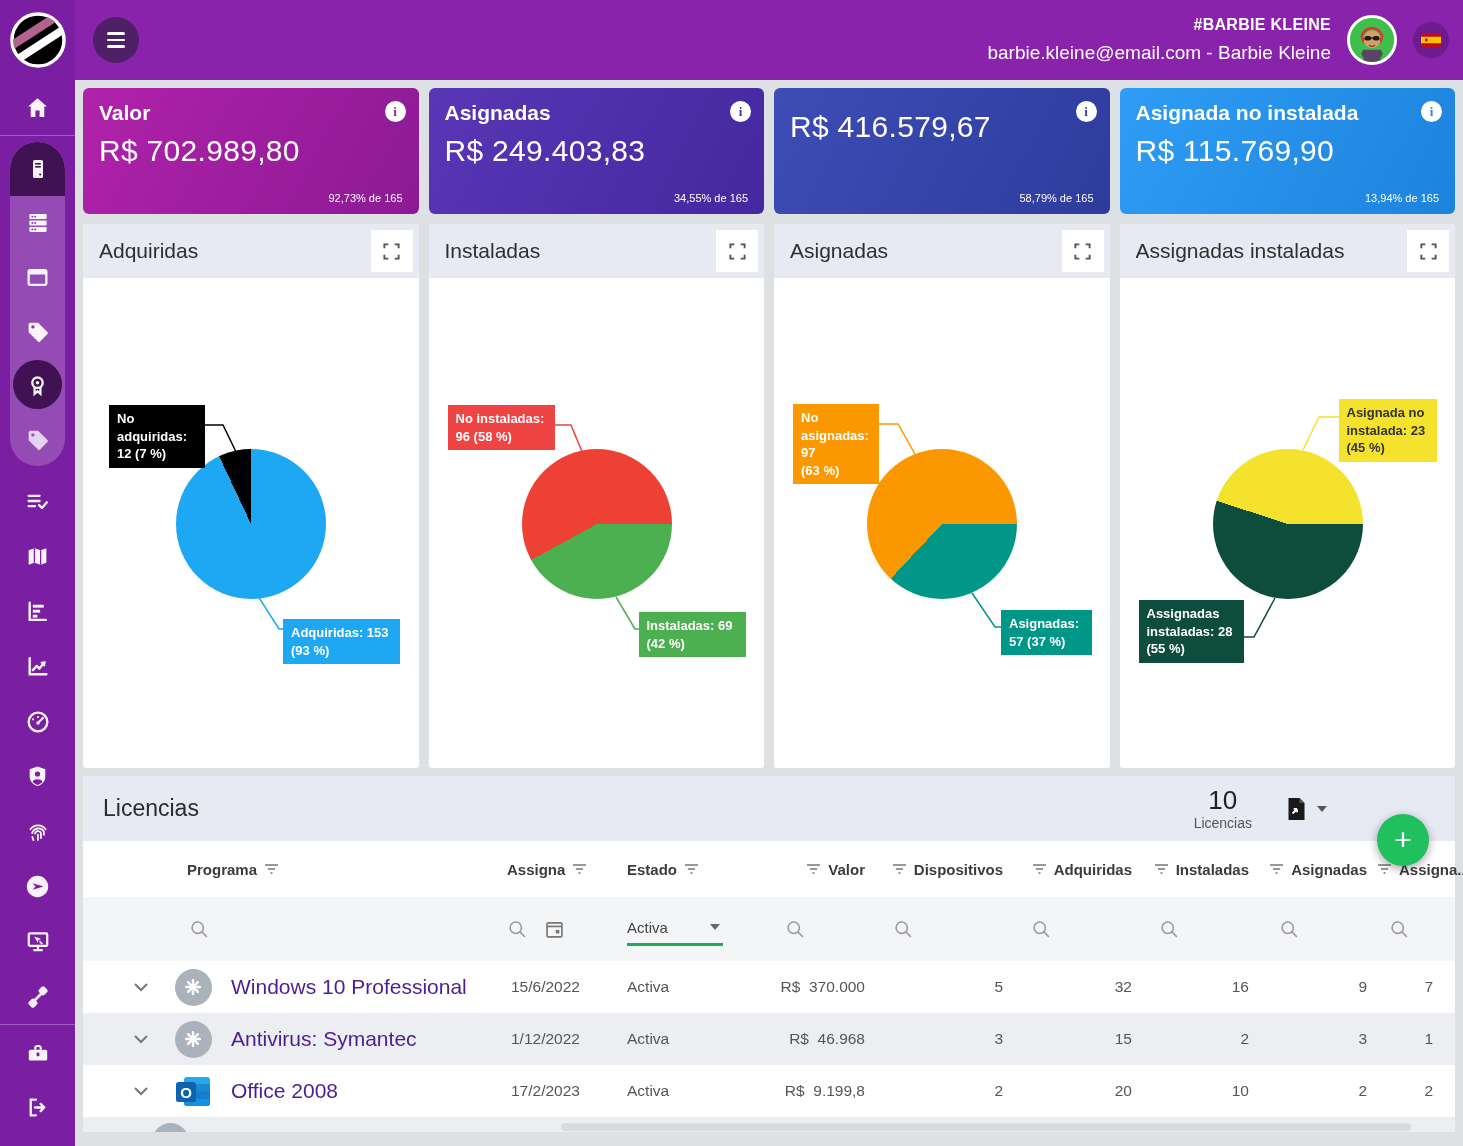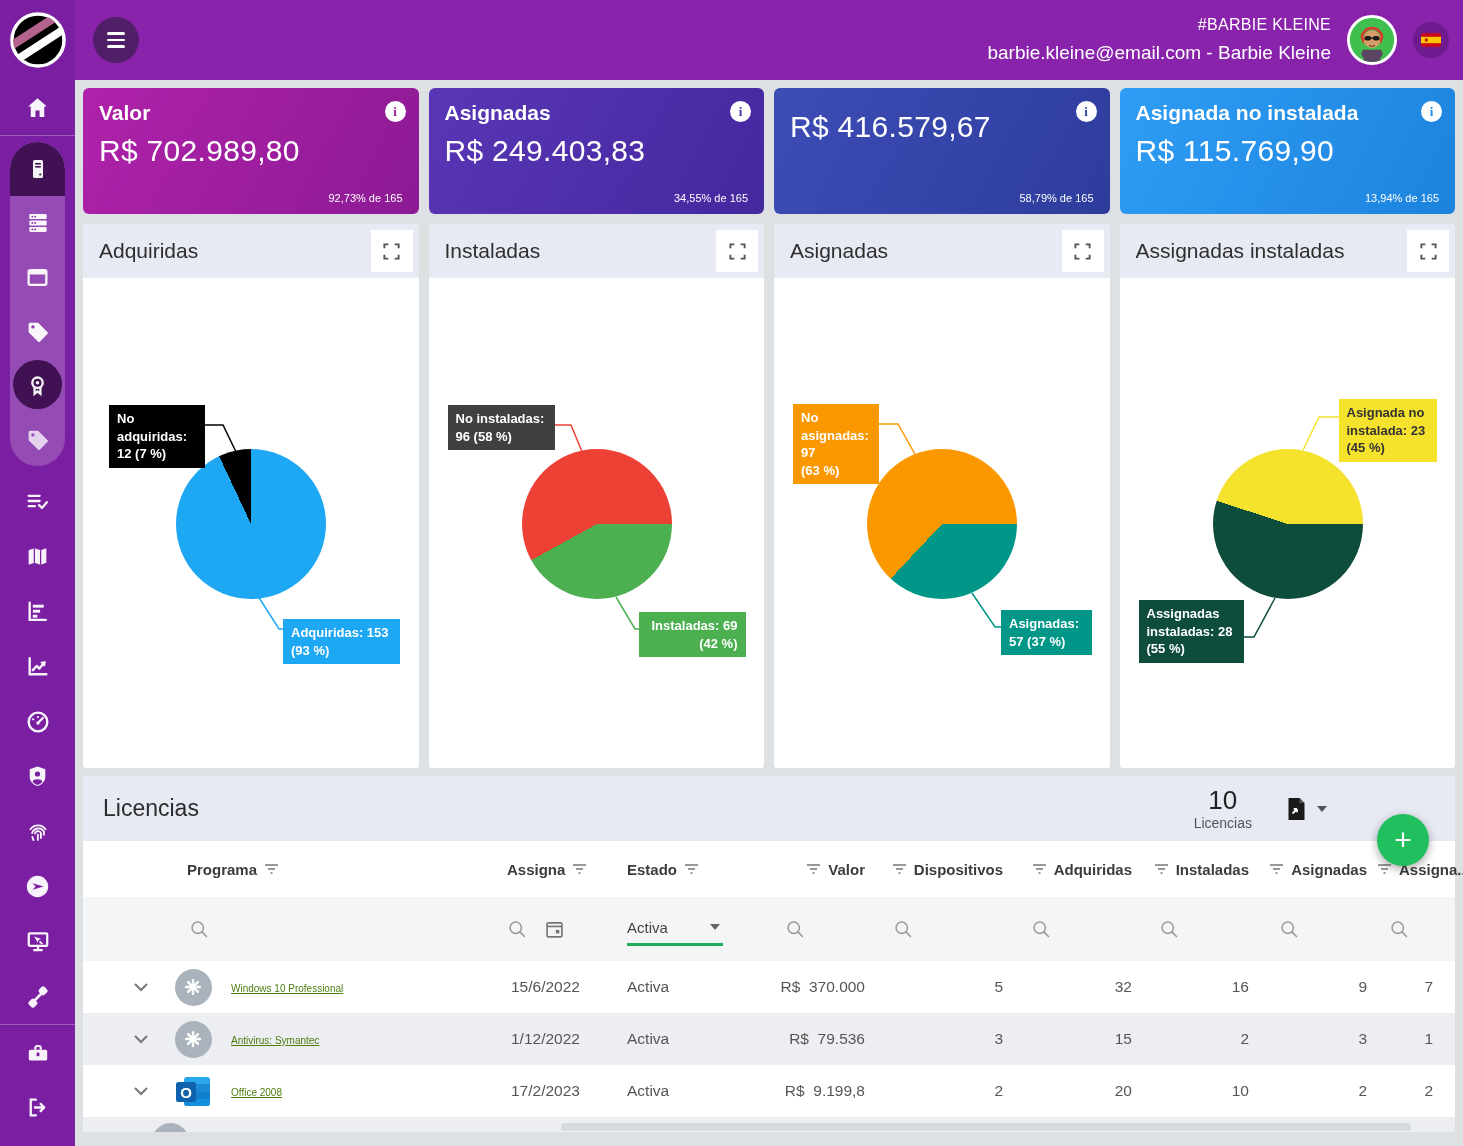--- a/index.html
+++ b/index.html
@@ -10,21 +10,21 @@
   .topbar { position:absolute; top:0; left:0; width:1463px; height:80px;
     background:#8a23ac; display:flex; align-items:center; z-index:30; }
   .logo-box { width:75px; height:80px; background:#7b1fa2; display:flex;
     align-items:center; justify-content:center; flex:0 0 75px; }
   .burger { width:46px; height:46px; border-radius:50%; background:#4f2068;
     margin-left:18px; display:flex; flex-direction:column; gap:4px;
     align-items:center; justify-content:center; cursor:pointer; }
   .burger span { width:18px; height:2.6px; background:#fff; border-radius:2px; }
   .top-right { margin-left:auto; display:flex; align-items:center; gap:16px; padding-right:14px; }
   .who { text-align:right; color:#fff; line-height:1.55; }
-  .who .acct { font-size:16px; font-weight:normal; letter-spacing:.3px; }
+  .who .acct { font-size:16px; font-weight:bold; letter-spacing:.3px; }
   .who .mail { font-size:19px; }
   .avatar { width:50px; height:50px; border-radius:50%; border:3px solid #fff;
     background:#3fbf4d; overflow:hidden; cursor:pointer; flex:0 0 auto; }
   .flagbtn { width:36px; height:36px; border-radius:50%; background:#6e1b90;
     display:flex; align-items:center; justify-content:center; cursor:pointer; }
   .flag { width:20px; height:14px; border-radius:2px; overflow:hidden; display:block; }
 
   
   .sidebar { position:absolute; top:80px; left:0; width:75px; height:1066px;
     background:#7b1fa2; z-index:25; }
@@ -101,21 +101,21 @@
   .fil { height:64px; background:#f4f5f7; font-size:15px; color:#444; }
   .fil .cell { display:flex; align-items:center; }
   .estado-sel { position:relative; display:flex; align-items:center; gap:42px;
     padding:6px 2px 10px 0; cursor:pointer; }
   .estado-sel::after { content:""; position:absolute; left:0; bottom:0;
     width:96px; height:2.5px; background:#21ab59; }
   .trow { height:52px; background:#fff; font-size:15.5px; color:#555; }
   .trow.alt { background:#eceef1; }
   .num { text-align:right; padding-right:10px; }
   .num.last { padding-right:22px; }
-  .plink { color:#4d7c0f; text-decoration:underline; cursor:pointer; font-size:10px; }
+  .plink { color:#4c1d95; cursor:pointer; font-size:21px; }
   .prog-cell { grid-column:3; padding-left:8px; }
   .icon-circ { width:37px; height:37px; border-radius:50%; background:#aab3bb;
     display:flex; align-items:center; justify-content:center; margin:0 auto; }
   .partial { height:15px; background:#eceef1; position:relative; overflow:hidden; }
   .partial .icon-circ { position:absolute; left:69px; top:6px; }
   .hscroll { position:absolute; left:478px; top:6px; width:850px; height:8px;
     border-radius:4px; background:#d6dbe0; cursor:pointer; }
   .searchicon { flex:0 0 auto; }
 </style>
 </head>
@@ -381,23 +381,23 @@
             <path d="M3 8 V3 H8 M16 3 H21 V8 M21 16 V21 H16 M8 21 H3 V16"></path>
             </svg>
         </button>
       </div>
       <div class="cbody">
         <svg class="lines" width="336" height="490">
           <polyline points="126,147 142,147 154,176" fill="none" stroke-width="1.5" stroke="#ee4135"></polyline>
           <polyline points="187,319 206,351 210,351" fill="none" stroke-width="1.5" stroke="#4caf50"></polyline>
         </svg>
         <div class="pie" style="background: conic-gradient(from 90deg, rgb(76, 175, 80) 0deg, rgb(76, 175, 80) 151.2deg, rgb(238, 65, 53) 151.2deg, rgb(238, 65, 53) 360deg);"></div>
-        <div class="callout" style="left: 19px; top: 127px; width: 107px; background: #404040; color: rgb(255, 255, 255);">No instaladas:
+        <div class="callout" style="left: 19px; top: 127px; width: 107px; background: #ef4444; color: rgb(255, 255, 255);">No instaladas:
 96 (58 %)</div>
-        <div class="callout" style="left: 210px; top: 334px; width: 107px; background: rgb(76, 175, 80); color: rgb(255, 255, 255); text-align: right;">Instaladas: 69
+        <div class="callout" style="left: 210px; top: 334px; width: 107px; background: rgb(76, 175, 80); color: rgb(255, 255, 255);">Instaladas: 69
 (42 %)</div>
       </div>
     </div>
 
     <div class="ccard">
       <div class="chead">
         <span class="ct">Asignadas</span>
         <button class="expand">
           <svg width="19" height="19" viewBox="0 0 24 24" fill="none" stroke="#555" stroke-width="2.4">
             <path d="M3 8 V3 H8 M16 3 H21 V8 M21 16 V21 H16 M8 21 H3 V16"></path>
@@ -629,21 +629,21 @@
             <path d="M12 4.5 V7 M12 17 V19.5 M4.5 12 H7 M17 12 H19.5 M6.7 6.7 L8.5 8.5 M15.5 15.5 L17.3 17.3 M17.3 6.7 L15.5 8.5 M8.5 15.5 L6.7 17.3"></path>
           </g>
                 </g>
               </svg>
       </div>
 
     </div>
     <div class="prog-cell"><span class="plink">Antivirus: Symantec</span></div>
     <div style="padding-left:4px">1/12/2022</div>
     <div>Activa</div>
-    <div class="num" style="white-space:pre">R$  79.536</div>
+    <div class="num" style="white-space:pre">R$  46.968</div>
     <div class="num">3</div>
     <div class="num">15</div>
     <div class="num">2</div>
     <div class="num">3</div>
     <div class="num last">1</div>
   </div>
         <div class="tgrid trow">
     <div style="text-align:center">
       <svg width="14" height="9" viewBox="0 0 14 9">
         <path d="M1.5 1.5 L7 7 L12.5 1.5" fill="none" stroke="#777" stroke-width="2" stroke-linecap="round"></path>

